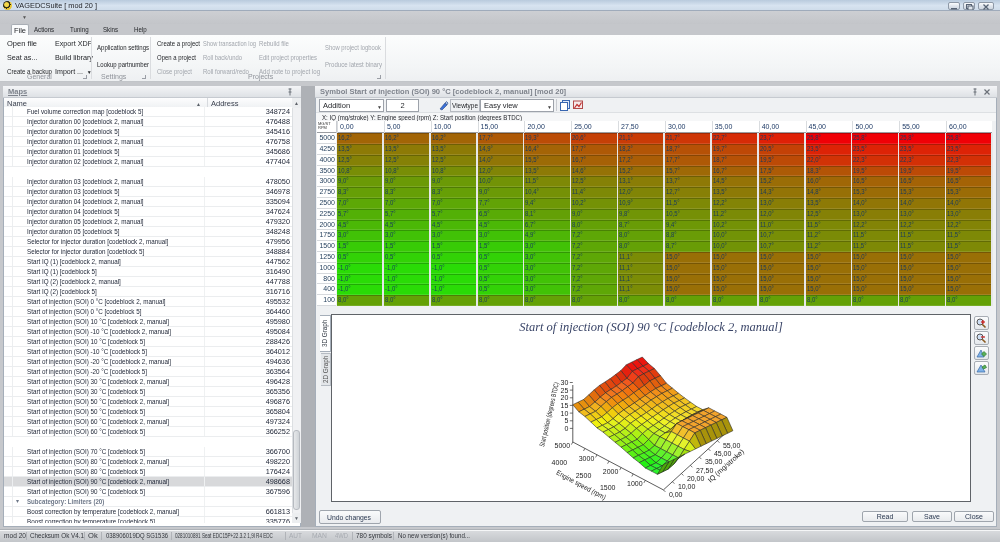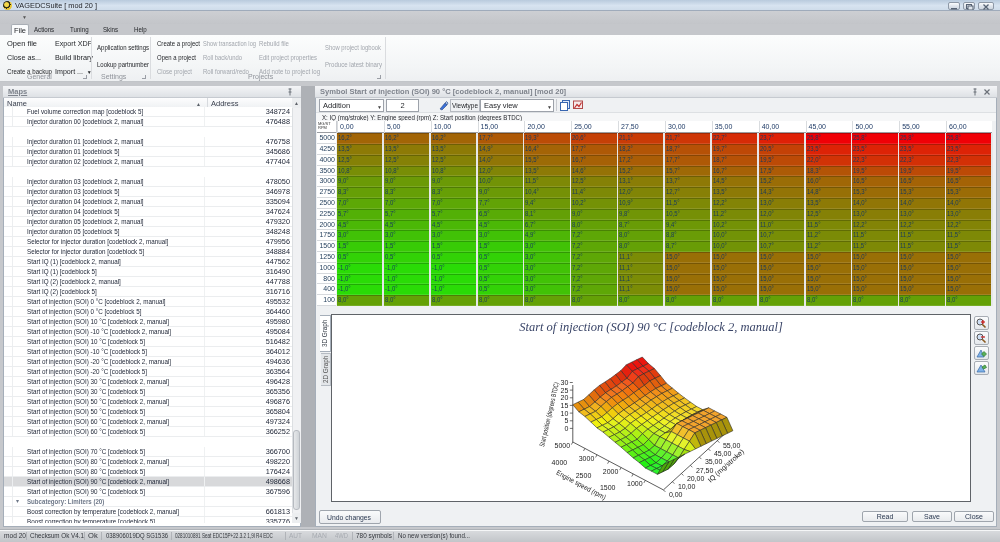--- a/index.html
+++ b/index.html
@@ -85,21 +85,21 @@
 <div class="abs" id="qatbtn">▼</div>
 <div class="abs" id="tabs"></div>
 <div class="tab" id="tabfile">File</div>
 <div class="tab" style="left:33px;width:26px;"><span style="display:inline-block;transform:scaleX(0.820);transform-origin:0 50%;white-space:nowrap;">Actions</span></div>
 <div class="tab" style="left:68px;width:26px;"><span style="display:inline-block;transform:scaleX(0.820);transform-origin:0 50%;white-space:nowrap;">Tuning</span></div>
 <div class="tab" style="left:101px;width:22px;"><span style="display:inline-block;transform:scaleX(0.820);transform-origin:0 50%;white-space:nowrap;">Skins</span></div>
 <div class="tab" style="left:132px;width:20px;"><span style="display:inline-block;transform:scaleX(0.820);transform-origin:0 50%;white-space:nowrap;">Help</span></div>
 
 <div class="abs" id="ribbon"></div>
 <div class="ritem" style="left:7px;top:39px;"><span style="display:inline-block;transform:scaleX(0.999);transform-origin:0 50%;white-space:nowrap;">Open file</span></div>
-<div class="ritem" style="left:7px;top:53px;"><span style="display:inline-block;transform:scaleX(0.960);transform-origin:0 50%;white-space:nowrap;">Close as...</span></div>
+<div class="ritem" style="left:7px;top:53px;"><span style="display:inline-block;transform:scaleX(0.960);transform-origin:0 50%;white-space:nowrap;">Seat as...</span></div>
 <div class="ritem" style="left:7px;top:67px;"><span style="display:inline-block;transform:scaleX(0.818);transform-origin:0 50%;white-space:nowrap;">Create a backup</span></div>
 <div class="ritem" style="left:55px;top:39px;"><span style="display:inline-block;transform:scaleX(0.955);transform-origin:0 50%;white-space:nowrap;">Export XDF</span></div>
 <div class="ritem" style="left:55px;top:53px;"><span style="display:inline-block;transform:scaleX(0.970);transform-origin:0 50%;white-space:nowrap;">Build library</span></div>
 <div class="ritem" style="left:55px;top:67px;"><span style="display:inline-block;transform:scaleX(0.947);transform-origin:0 50%;white-space:nowrap;">Import ...</span> <span style="font-size:5px;">▼</span></div>
 <div class="ritem" style="left:97px;top:43px;"><span style="display:inline-block;transform:scaleX(0.805);transform-origin:0 50%;white-space:nowrap;">Application settings</span></div>
 <div class="ritem" style="left:97px;top:60px;"><span style="display:inline-block;transform:scaleX(0.799);transform-origin:0 50%;white-space:nowrap;">Lookup partnumber</span></div>
 <div class="ritem" style="left:157px;top:39px;"><span style="display:inline-block;transform:scaleX(0.806);transform-origin:0 50%;white-space:nowrap;">Create a project</span></div>
 <div class="ritem" style="left:157px;top:53px;"><span style="display:inline-block;transform:scaleX(0.793);transform-origin:0 50%;white-space:nowrap;">Open a project</span></div>
 <div class="ritem dis" style="left:157px;top:67px;"><span style="display:inline-block;transform:scaleX(0.800);transform-origin:0 50%;white-space:nowrap;">Close project</span></div>
 <div class="ritem dis" style="left:203px;top:39px;"><span style="display:inline-block;transform:scaleX(0.761);transform-origin:0 50%;white-space:nowrap;">Show transaction log</span></div>
@@ -132,20 +132,24 @@
   </div>
 <div class="abs" id="lrows">
 <div class="lr" style="top:0.0px">
       <span class="nm"><span style="display:inline-block;transform:scaleX(0.860);transform-origin:0 50%;white-space:nowrap;">Fuel volume correction map [codeblock 5]</span></span>
       <span class="ad">348724</span>
     </div>
 <div class="lr" style="top:10.0px">
       <span class="nm"><span style="display:inline-block;transform:scaleX(0.860);transform-origin:0 50%;white-space:nowrap;">Injector duration 00 [codeblock 2, manual]</span></span>
       <span class="ad">476488</span>
     </div>
+<div class="lr" style="top:20.0px">
+      <span class="nm"><span style="display:inline-block;transform:scaleX(0.860);transform-origin:0 50%;white-space:nowrap;">Injector duration 00 [codeblock 5]</span></span>
+      <span class="ad">345416</span>
+    </div>
 <div class="lr" style="top:30.0px">
       <span class="nm"><span style="display:inline-block;transform:scaleX(0.860);transform-origin:0 50%;white-space:nowrap;">Injector duration 01 [codeblock 2, manual]</span></span>
       <span class="ad">476758</span>
     </div>
 <div class="lr" style="top:40.0px">
       <span class="nm"><span style="display:inline-block;transform:scaleX(0.860);transform-origin:0 50%;white-space:nowrap;">Injector duration 01 [codeblock 5]</span></span>
       <span class="ad">345686</span>
     </div>
 <div class="lr" style="top:50.0px">
       <span class="nm"><span style="display:inline-block;transform:scaleX(0.860);transform-origin:0 50%;white-space:nowrap;">Injector duration 02 [codeblock 2, manual]</span></span>
@@ -210,21 +214,21 @@
 <div class="lr" style="top:210.0px">
       <span class="nm"><span style="display:inline-block;transform:scaleX(0.860);transform-origin:0 50%;white-space:nowrap;">Start of injection (SOI) 10 °C [codeblock 2, manual]</span></span>
       <span class="ad">495980</span>
     </div>
 <div class="lr" style="top:220.0px">
       <span class="nm"><span style="display:inline-block;transform:scaleX(0.860);transform-origin:0 50%;white-space:nowrap;">Start of injection (SOI) -10 °C [codeblock 2, manual]</span></span>
       <span class="ad">495084</span>
     </div>
 <div class="lr" style="top:230.0px">
       <span class="nm"><span style="display:inline-block;transform:scaleX(0.860);transform-origin:0 50%;white-space:nowrap;">Start of injection (SOI) 10 °C [codeblock 5]</span></span>
-      <span class="ad">516482</span>
+      <span class="ad">288426</span>
     </div>
 <div class="lr" style="top:240.0px">
       <span class="nm"><span style="display:inline-block;transform:scaleX(0.860);transform-origin:0 50%;white-space:nowrap;">Start of injection (SOI) -10 °C [codeblock 5]</span></span>
       <span class="ad">364012</span>
     </div>
 <div class="lr" style="top:250.0px">
       <span class="nm"><span style="display:inline-block;transform:scaleX(0.860);transform-origin:0 50%;white-space:nowrap;">Start of injection (SOI) -20 °C [codeblock 2, manual]</span></span>
       <span class="ad">494636</span>
     </div>
 <div class="lr" style="top:260.0px">

